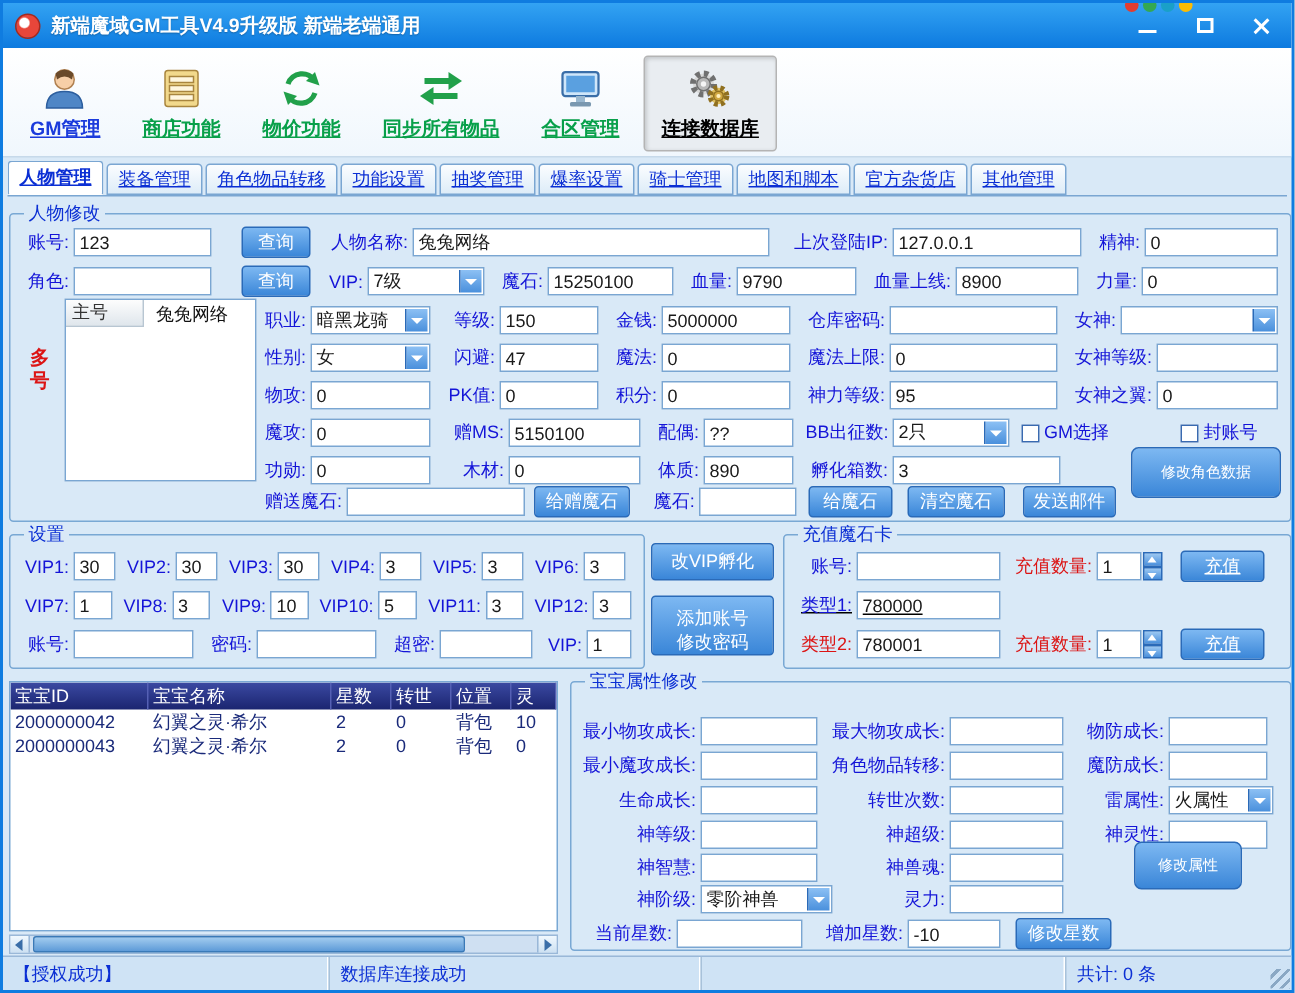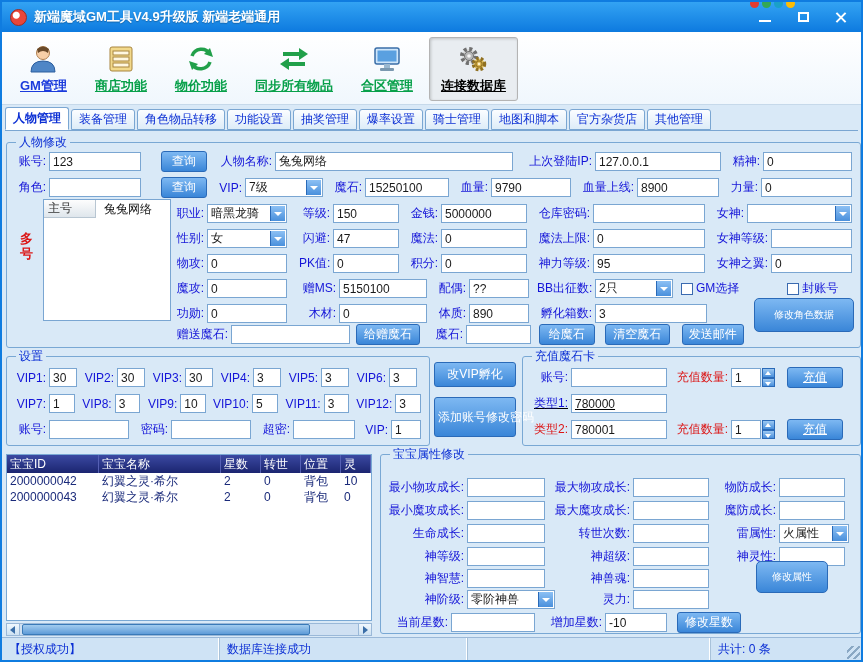--- a/index.html
+++ b/index.html
@@ -37,37 +37,37 @@
     height:64px; padding:3px 11px; border-radius:3px; border:1px solid transparent; cursor:pointer; }
   .tool.active { background:#e9edf1; border:1px solid #b4b4b4; box-shadow:inset 1px 1px 3px rgba(0,0,0,.18); }
   .ticon { width:32px; height:32px; display:block; }
   .tlabel { font-size:13px; font-weight:bold; margin-top:2px; text-decoration:underline; white-space:nowrap; }
 
   
   .tabbar { position:absolute; top:106px; left:3px; right:3px; height:23px;
     display:flex; align-items:flex-end; gap:2px; border-bottom:1px solid #7aa6d2; }
   .tab { height:21px; padding:0 7px; display:flex; align-items:center; font-size:12px;
     color:#0b2fd4; background:linear-gradient(#fbfdff,#ddecf8); border:1px solid #7aa6d2;
-    border-radius:3px 3px 0 0; cursor:pointer; white-space:nowrap; }
+    border-radius:3px 3px 0 0; cursor:pointer; white-space:nowrap;text-decoration:underline; }
   .tab.active { height:23px; background:#ffffff; font-weight:bold; border-bottom:1px solid #fff; }
 
   
   .grp { position:absolute; border:1px solid #79a8d4; border-radius:3px; }
   .gt { position:absolute; top:-8px; left:9px; background:#d9e9f7; padding:0 3px;
         color:#0b2fd4; font-size:12px; line-height:14px; white-space:nowrap; }
   .row { position:absolute; left:8px; right:8px; height:21px; display:flex; align-items:center; }
   .lbl { color:#1414d8; font-size:12px; white-space:nowrap; flex:0 0 auto; text-align:right; padding-right:3px; }
   .lbl.r { color:#dc1414; }
   .inp { height:19px; border:1px solid #7aa6d2; background:#fff; color:#1a1a1a;
          font:12px "Liberation Sans","DejaVu Sans",sans-serif; padding:0 3px; min-width:0; }
   .btn { height:21px; border:1px solid #2a6ab8; border-radius:3px;
          background:linear-gradient(#7db8f2,#3a86d8); color:#fff;
          font:12px "Liberation Sans","DejaVu Sans",sans-serif; cursor:pointer; white-space:nowrap; padding:0 3px; }
   .btn.big { border-radius:5px; font-size:10px;text-align:center; }
-  .btn.two { display:flex; flex-direction:row; align-items:center; justify-content:space-between; line-height:16px; }
+  .btn.two { display:flex; flex-direction:column; align-items:center; justify-content:flex-end; line-height:16px; }
   .combo { position:relative; height:19px; border:1px solid #7aa6d2; background:#fff;
            display:flex; align-items:center; padding:0 18px 0 3px; font-size:12px; color:#1a1a1a; cursor:pointer; }
   .combo .arr { position:absolute; right:1px; top:1px; bottom:1px; width:15px;
            background:linear-gradient(#8cc0f4,#4a90dc); border-left:1px solid #2a6ab8;
            display:flex; align-items:center; justify-content:center; }
   .combo .arr:after { content:""; border:4px solid transparent; border-top-color:#fff; margin-top:4px; }
   .chk { display:flex; align-items:center; cursor:pointer; }
   .cb { width:12px; height:12px; border:1px solid #3a6ab0; background:#fff; margin-right:3px; flex:0 0 auto; }
   .chk .lbl { text-align:left; padding:0; }
   .spin { width:13px; height:19px; display:flex; flex-direction:column; margin-left:1px; cursor:pointer; }
@@ -464,21 +464,21 @@
       <span class="lbl" style="width:80px">最小物攻成长:</span>
       <input class="inp" style="width: 78px;" value="">
       <span class="lbl ml8" style="width:80px">最大物攻成长:</span>
       <input class="inp" style="width: 76px;" value="">
       <span class="lbl ml8" style="width:62px">物防成长:</span>
       <input class="inp" style="width: 66px;" value="">
     </div>
     <div class="row" style="top:45px; left:6px; right:6px;">
       <span class="lbl" style="width:80px">最小魔攻成长:</span>
       <input class="inp" style="width: 78px;" value="">
-      <span class="lbl ml8" style="width:80px">最大魔攻成长:</span>
+      <span class="lbl ml8" style="width:80px">角色物品转移:</span>
       <input class="inp" style="width: 76px;" value="">
       <span class="lbl ml8" style="width:62px">魔防成长:</span>
       <input class="inp" style="width: 66px;" value="">
     </div>
     <div class="row" style="top:68px; left:6px; right:6px;">
       <span class="lbl" style="width:80px">生命成长:</span>
       <input class="inp" style="width: 78px;" value="">
       <span class="lbl ml8" style="width:80px">转世次数:</span>
       <input class="inp" style="width: 76px;" value="">
       <span class="lbl ml8" style="width:62px">雷属性:</span>

